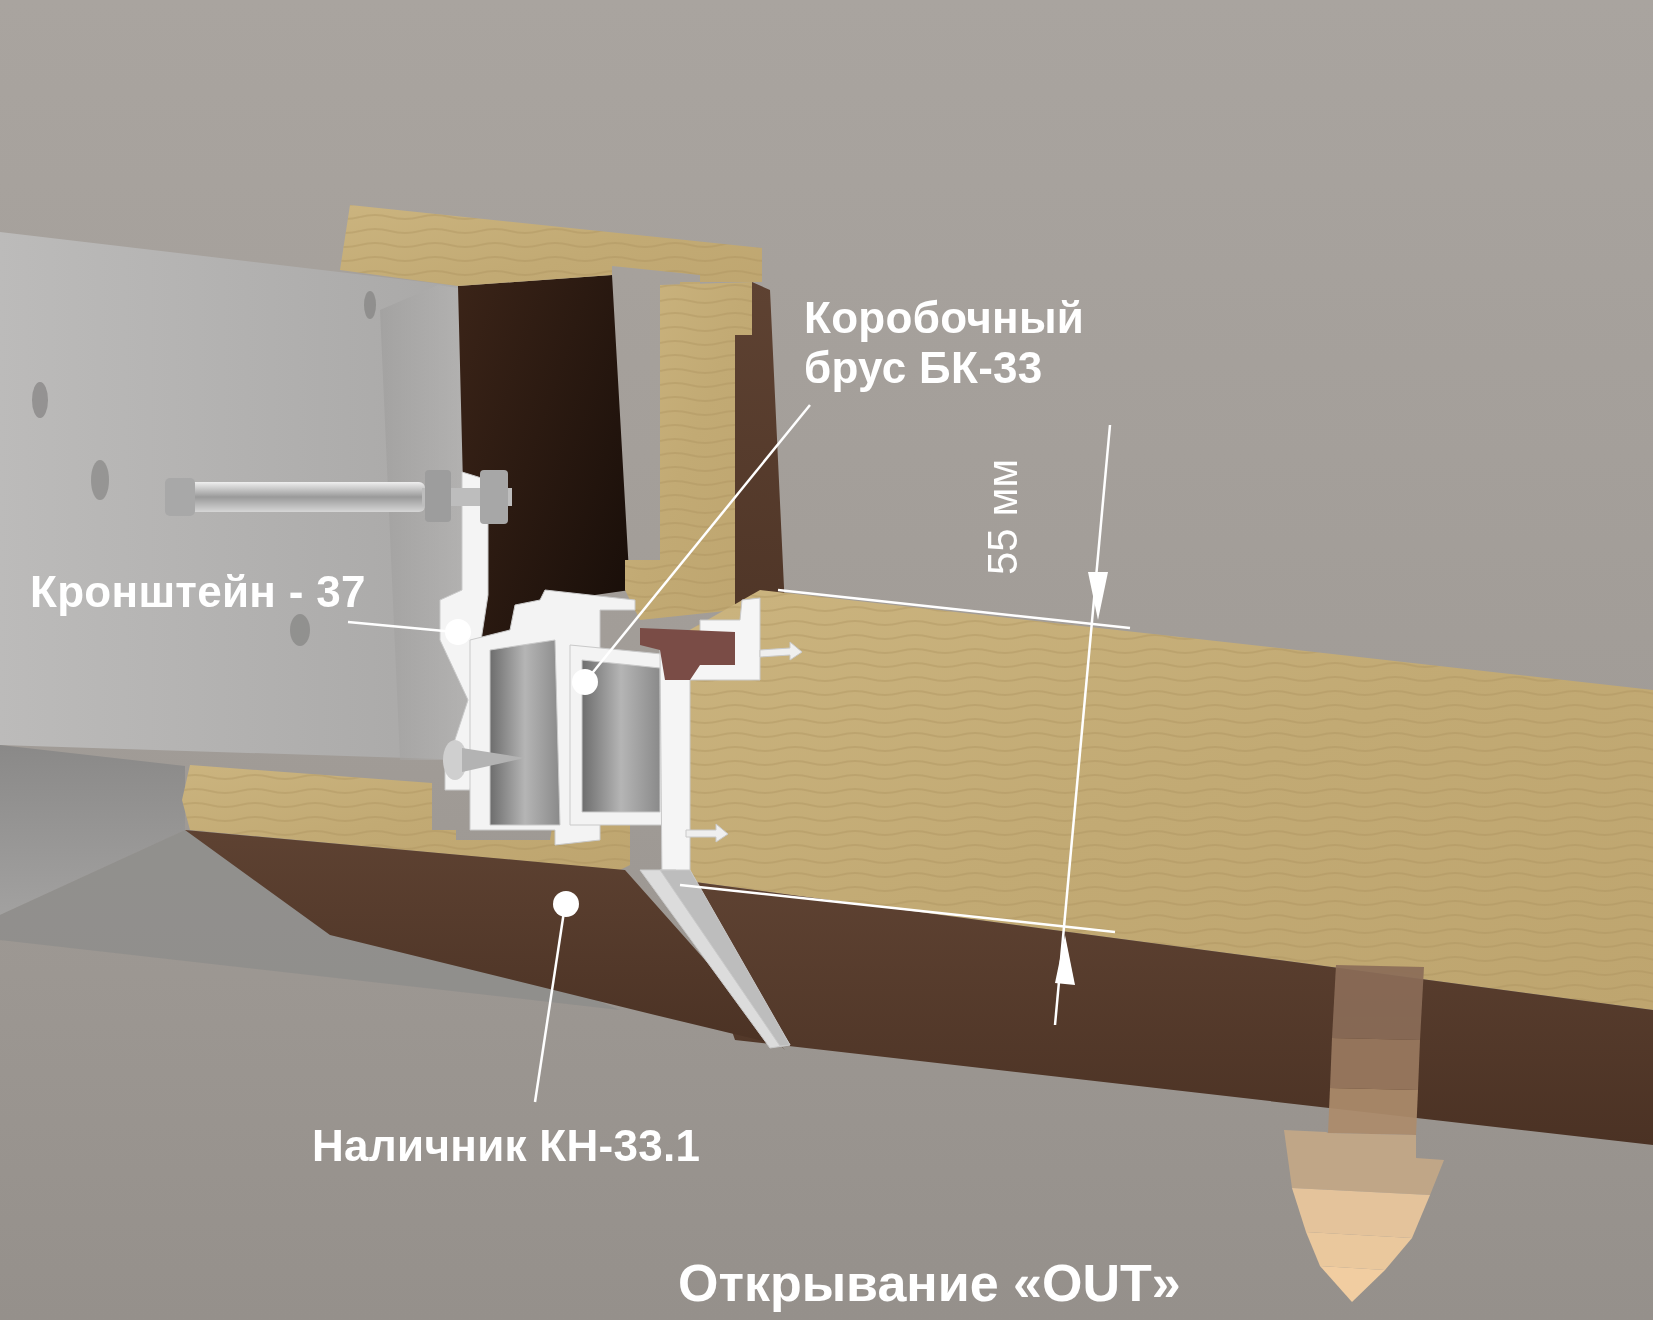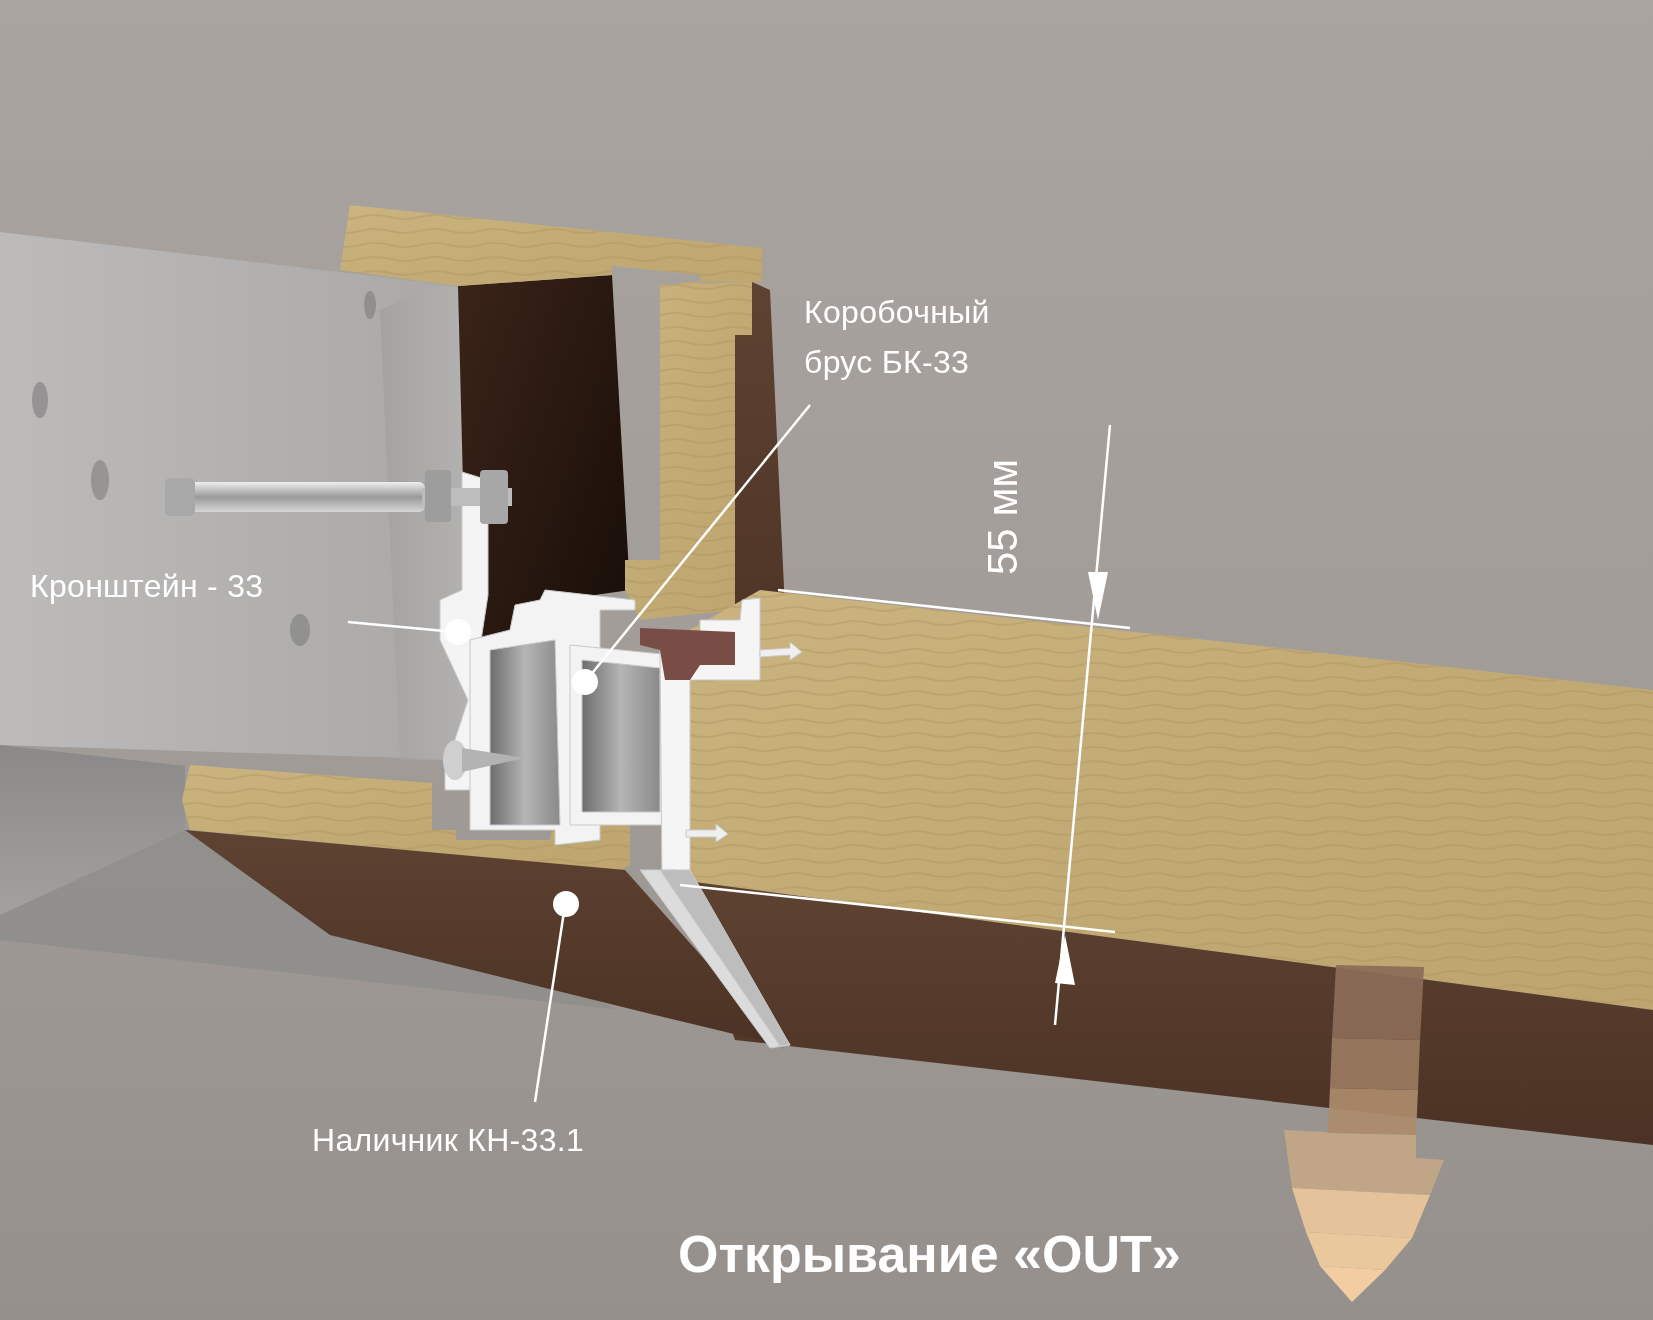--- a/index.html
+++ b/index.html
@@ -1,22 +1,22 @@
 <!DOCTYPE html>
 <html><head>
   <meta charset="utf-8">
   <style>
     html, body { margin:0; padding:0; }
     body { width:1653px; height:1320px; overflow:hidden; position:relative;
            background:#a29d98; font-family:"Liberation Sans", sans-serif; }
     #scene { position:absolute; left:0; top:0; width:1653px; height:1320px; }
     .label { position:absolute; color:#ffffff; white-space:nowrap; line-height:1;
              font-family:"Liberation Sans", sans-serif; }
-    .lbl-reg { font-size:32px; font-weight:normal; letter-spacing:0.3px; }
-    .lbl-bold { font-size:52px; font-weight:bold; }
+    .lbl-reg { font-size:44px; font-weight:bold; letter-spacing:0.3px; }
+    .lbl-bold { font-size:52px; font-weight:bold;margin-top:29px; }
     .dim-text { font-size:42px; transform-origin:left top; transform:rotate(-90deg); }
   </style>
 </head>
 <body>
 
 <svg id="scene" viewBox="0 0 1653 1320" xmlns="http://www.w3.org/2000/svg">
   <defs>
     <linearGradient id="bgGrad" x1="0" y1="0" x2="0" y2="1">
       <stop offset="0" stop-color="#a9a49f"></stop>
       <stop offset="0.55" stop-color="#a19c97"></stop>
@@ -157,16 +157,16 @@
     <polygon points="1330,1088 1418,1090 1416,1135 1328,1133" fill="#ad8c6c"></polygon>
     <polygon points="1328,1133 1416,1135 1416,1158 1444,1160 1430,1195 1292,1188 1284,1130 1326,1132" fill="#c4a887"></polygon>
     <polygon points="1292,1188 1430,1195 1412,1238 1306,1232" fill="#ebc89d"></polygon>
     <polygon points="1306,1232 1412,1238 1385,1270 1320,1266" fill="#f2cd9f"></polygon>
     <polygon points="1320,1266 1385,1270 1352,1302" fill="#f9d3a3"></polygon>
   </g>
 </svg>
 
 <div class="label lbl-reg" style="left:804px; top:296px;">Коробочный</div>
 <div class="label lbl-reg" style="left:804px; top:346px;text-align:center;">брус БК-33</div>
-<div class="label lbl-reg" style="left:30px; top:570px;">Кронштейн - 33</div>
+<div class="label lbl-reg" style="left:30px; top:570px;">Кронштейн - 37</div>
 <div class="label lbl-reg" style="left:312px; top:1124px;">Наличник  КН-33.1</div>
 <div class="label lbl-bold" style="left:678px; top:1228px;">Открывание  «OUT»</div>
 <div class="label dim-text" style="left:982px; top:575px;">55 мм</div>
 
 </body></html>

